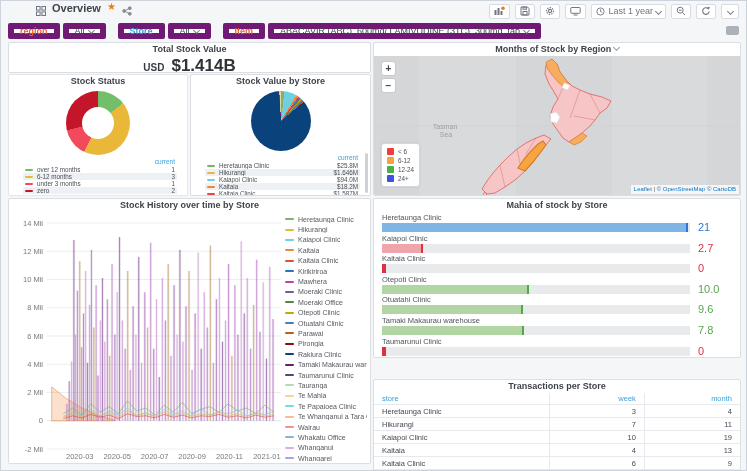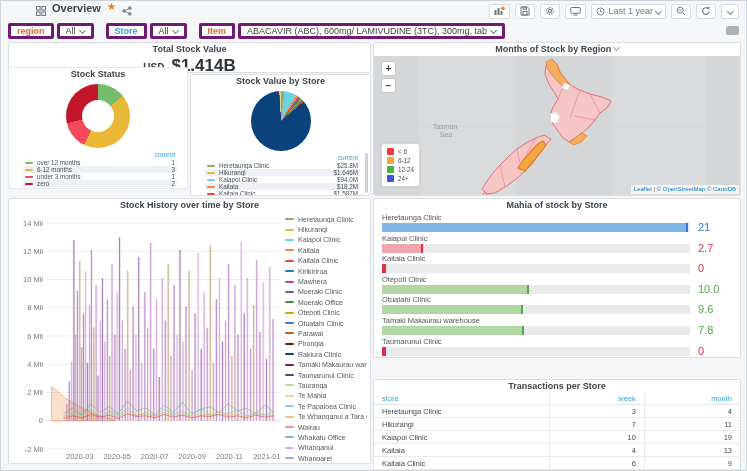--- a/index.html
+++ b/index.html
@@ -12,33 +12,33 @@
   .star{color:#eb7b18;font-size:10px;line-height:10px;cursor:pointer;}
   .tb-right{margin-left:auto;display:flex;align-items:center;gap:5px;}
   .tbtn{height:15px;min-width:18px;border:1px solid #d8dce2;background:#fff;border-radius:2px;
         display:flex;align-items:center;justify-content:center;gap:3px;padding:0 4px;color:#6e7680;
         font-size:9px;cursor:pointer;box-sizing:border-box;}
   .tbtn svg{display:block;}
   .chev{display:inline-block;width:4px;height:4px;border-right:1px solid #7a8087;border-bottom:1px solid #7a8087;
         transform:rotate(45deg);vertical-align:2px;}
   
   .filters{position:absolute;top:21px;left:7px;right:7px;height:17px;display:flex;align-items:center;gap:3px;}
-  .chip{height:16px;border:3px solid #701a75;background:#fff;border-radius:2px;font-size:9px;
+  .chip{height:16px;border:6px solid #701a75;background:#fff;border-radius:2px;font-size:9px;
         display:flex;align-items:center;gap:4px;padding:0 6px;box-sizing:border-box;color:#3f434a;}
   .chip.lbl-orange{color:#e8642c;font-weight:600;}
   .chip.lbl-blue{color:#2b9fd8;font-weight:600;}
   .chip.value{cursor:pointer;}
   .filters .gap{width:6px;}
   .collapse-ic{margin-left:auto;width:13px;height:9px;background:#aab1b8;border-radius:2px;cursor:pointer;}
   
   .panel{position:absolute;background:#fff;border:1px solid #dbdfe4;border-radius:2px;overflow:hidden;box-sizing:border-box;}
   .ptitle{height:13px;line-height:13px;text-align:center;font-size:9px;font-weight:600;color:#3f434a;cursor:pointer;
           white-space:nowrap;}
   #p-stat{left:7px;top:41px;width:363px;height:31px;}
-  #p-status{left:7px;top:66px;width:180px;height:122px;border-color:#e4e7eb;}
+  #p-status{left:7px;top:73px;width:180px;height:122px;border-color:#e4e7eb;}
   #p-pie{left:189px;top:73px;width:181px;height:122px;}
   #p-history{left:7px;top:197px;width:363px;height:266px;}
   #p-map{left:372px;top:41px;width:368px;height:154px;}
   #p-bars{left:372px;top:197px;width:368px;height:160px;}
   #p-table{left:372px;top:378px;width:368px;height:104px;}
   
   .stat-row{display:flex;align-items:baseline;justify-content:center;gap:7px;margin-top:0px;}
   .stat-unit{font-size:10px;font-weight:700;color:#383b41;}
   .stat-value{font-size:17px;font-weight:700;color:#2f3237;}
   

